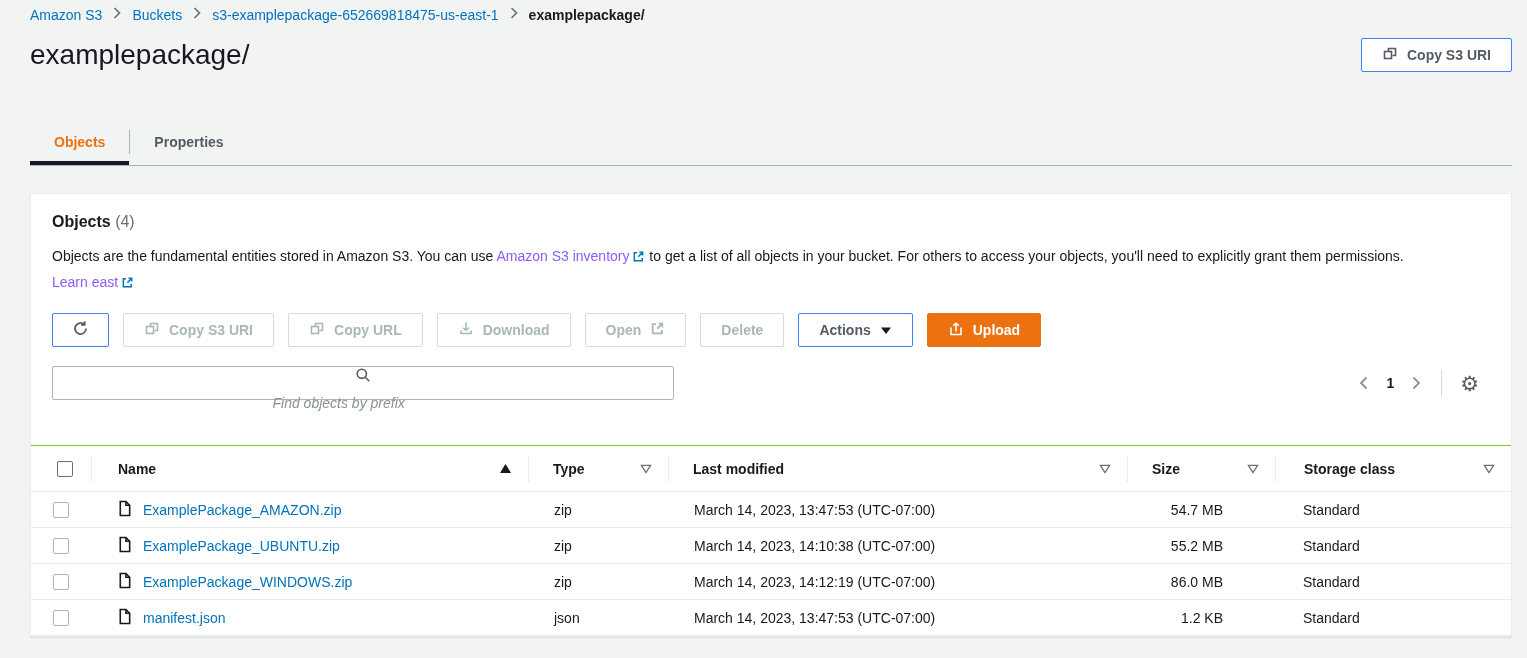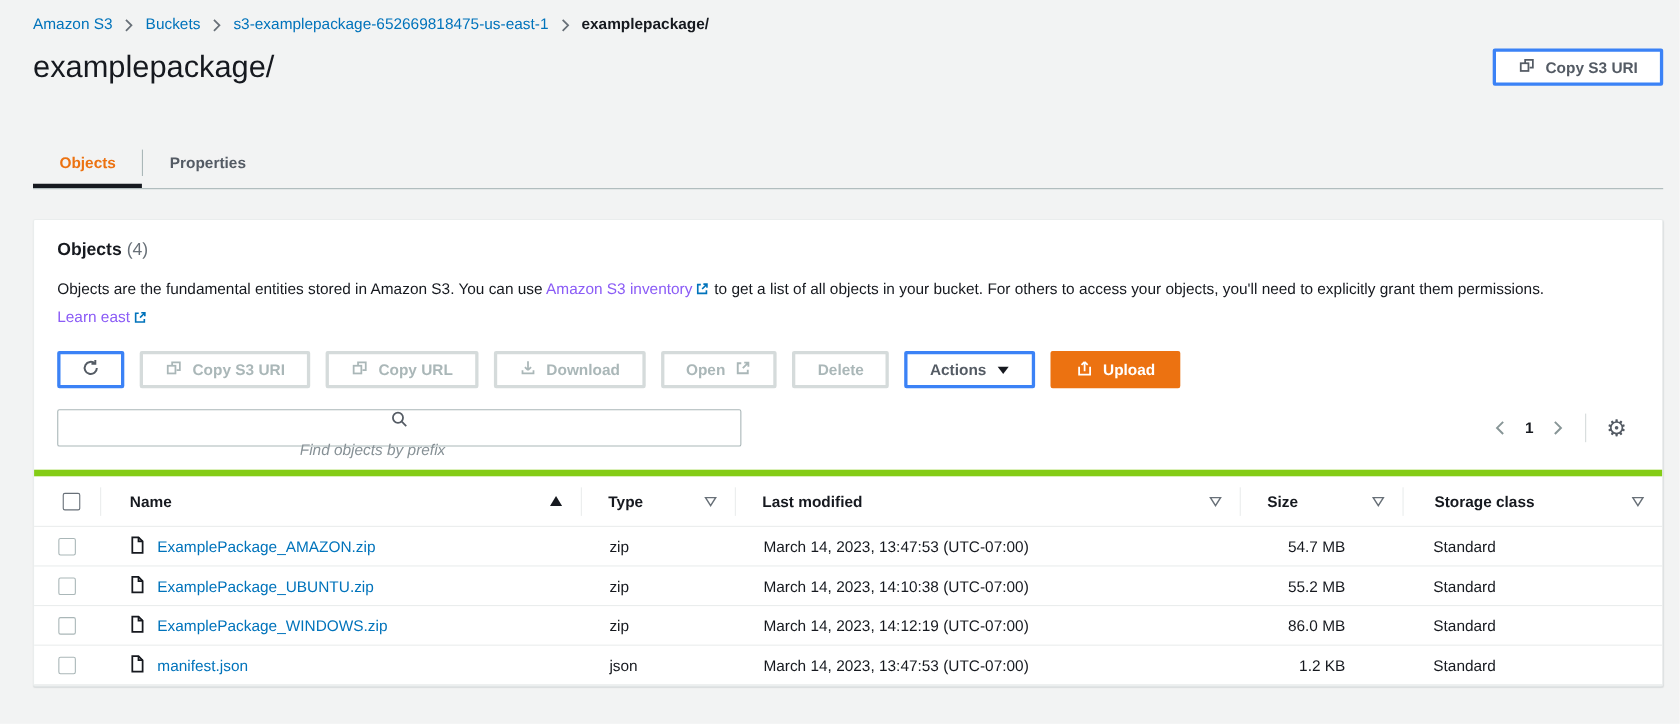--- a/index.html
+++ b/index.html
@@ -5,33 +5,33 @@
   * { box-sizing: border-box; }
   html,body { margin:0; padding:0; }
   body {
     width:1527px; height:658px; overflow:hidden;
     background:#f2f3f3; color:#16191f;
     font-family:"Liberation Sans", sans-serif; font-size:14px;
   }
   .page-pad { padding:0 15px 0 30px; }
 
   
-  .breadcrumb { display:flex; align-items:flex-end; gap:11px; padding-top:13px; }
+  .breadcrumb { display:flex; align-items:flex-start; gap:11px; padding-top:7px; }
   .crumb-link { color:#0073bb; text-decoration:none; cursor:pointer; }
   .crumb-current { color:#16191f; font-weight:700; }
   .crumb-sep { display:flex; align-items:center; }
 
   
   .title-row { display:flex; justify-content:space-between; align-items:center; margin-top:15px; }
   h1 { margin:0; font-size:28px; font-weight:400; color:#16191f; }
 
   
   .btn {
     display:inline-flex; align-items:center; gap:9px; height:34px; padding:0 20px;
-    background:#fff; border:3px solid #3b82f6; border-radius:2px;
+    background:#fff; border:1px solid #3b82f6; border-radius:2px;
     color:#545b64; font-family:"Liberation Sans", sans-serif; font-size:14px; font-weight:700;
     cursor:pointer; white-space:nowrap;
   }
   .btn-disabled { border-color:#d5dbdb; color:#aab7b8; cursor:default; }
   .btn-primary { background:#ec7211; border-color:#ec7211; color:#fff; }
   .btn-iconic { padding:0 19px; }
   .btn svg { flex:0 0 auto; }
 
   
   .tabs { display:flex; align-items:stretch; margin-top:47px; border-bottom:1px solid #aab7b8; height:47px; }
@@ -57,21 +57,21 @@
   .search-box input { border:none; outline:none; flex:1; font-family:"Liberation Sans", sans-serif;
                       font-size:14px; color:#16191f; background:transparent; }
   .search-box input::placeholder { color:#879196; font-style:italic; }
   .pagination { margin-left:auto; display:flex; align-items:center; margin-right:6px; }
   .page-chev { background:none; border:none; padding:4px 8px; cursor:pointer; display:flex; align-items:center; }
   .page-num { font-weight:700; padding:0 10px; color:#16191f; }
   .pag-divider { width:1px; height:26px; background:#d5dbdb; margin:0 12px; }
   .gear-btn { background:none; border:none; cursor:pointer; font-size:21px; color:#545b64; padding:0 6px; line-height:1; }
 
   
-  .table { border-top:6px solid #84cc16; }
+  .table { border-top:1px solid #84cc16;margin-top:24px; }
   .thead, .trow { display:grid; grid-template-columns:60px 437px 140px 459px 148px 1fr; align-items:center; }
   .thead { height:46px; border-bottom:1px solid #eaeded; font-weight:700; }
   .trow { height:36px; border-bottom:1px solid #eaeded; }
   .th { display:flex; align-items:center; justify-content:space-between; height:26px;
         padding:0 16px 0 24px; border-left:1px solid #eaeded; cursor:pointer; }
   .th-check, .td-check { display:flex; align-items:center; justify-content:center; border-left:none; }
   .cb { appearance:none; -webkit-appearance:none; width:16px; height:16px; margin:0;
         border-radius:2px; background:#fff; cursor:pointer; }
   .cb-dark { border:1px solid #687078; }
   .cb-light { border:1px solid #aab7b8; }

